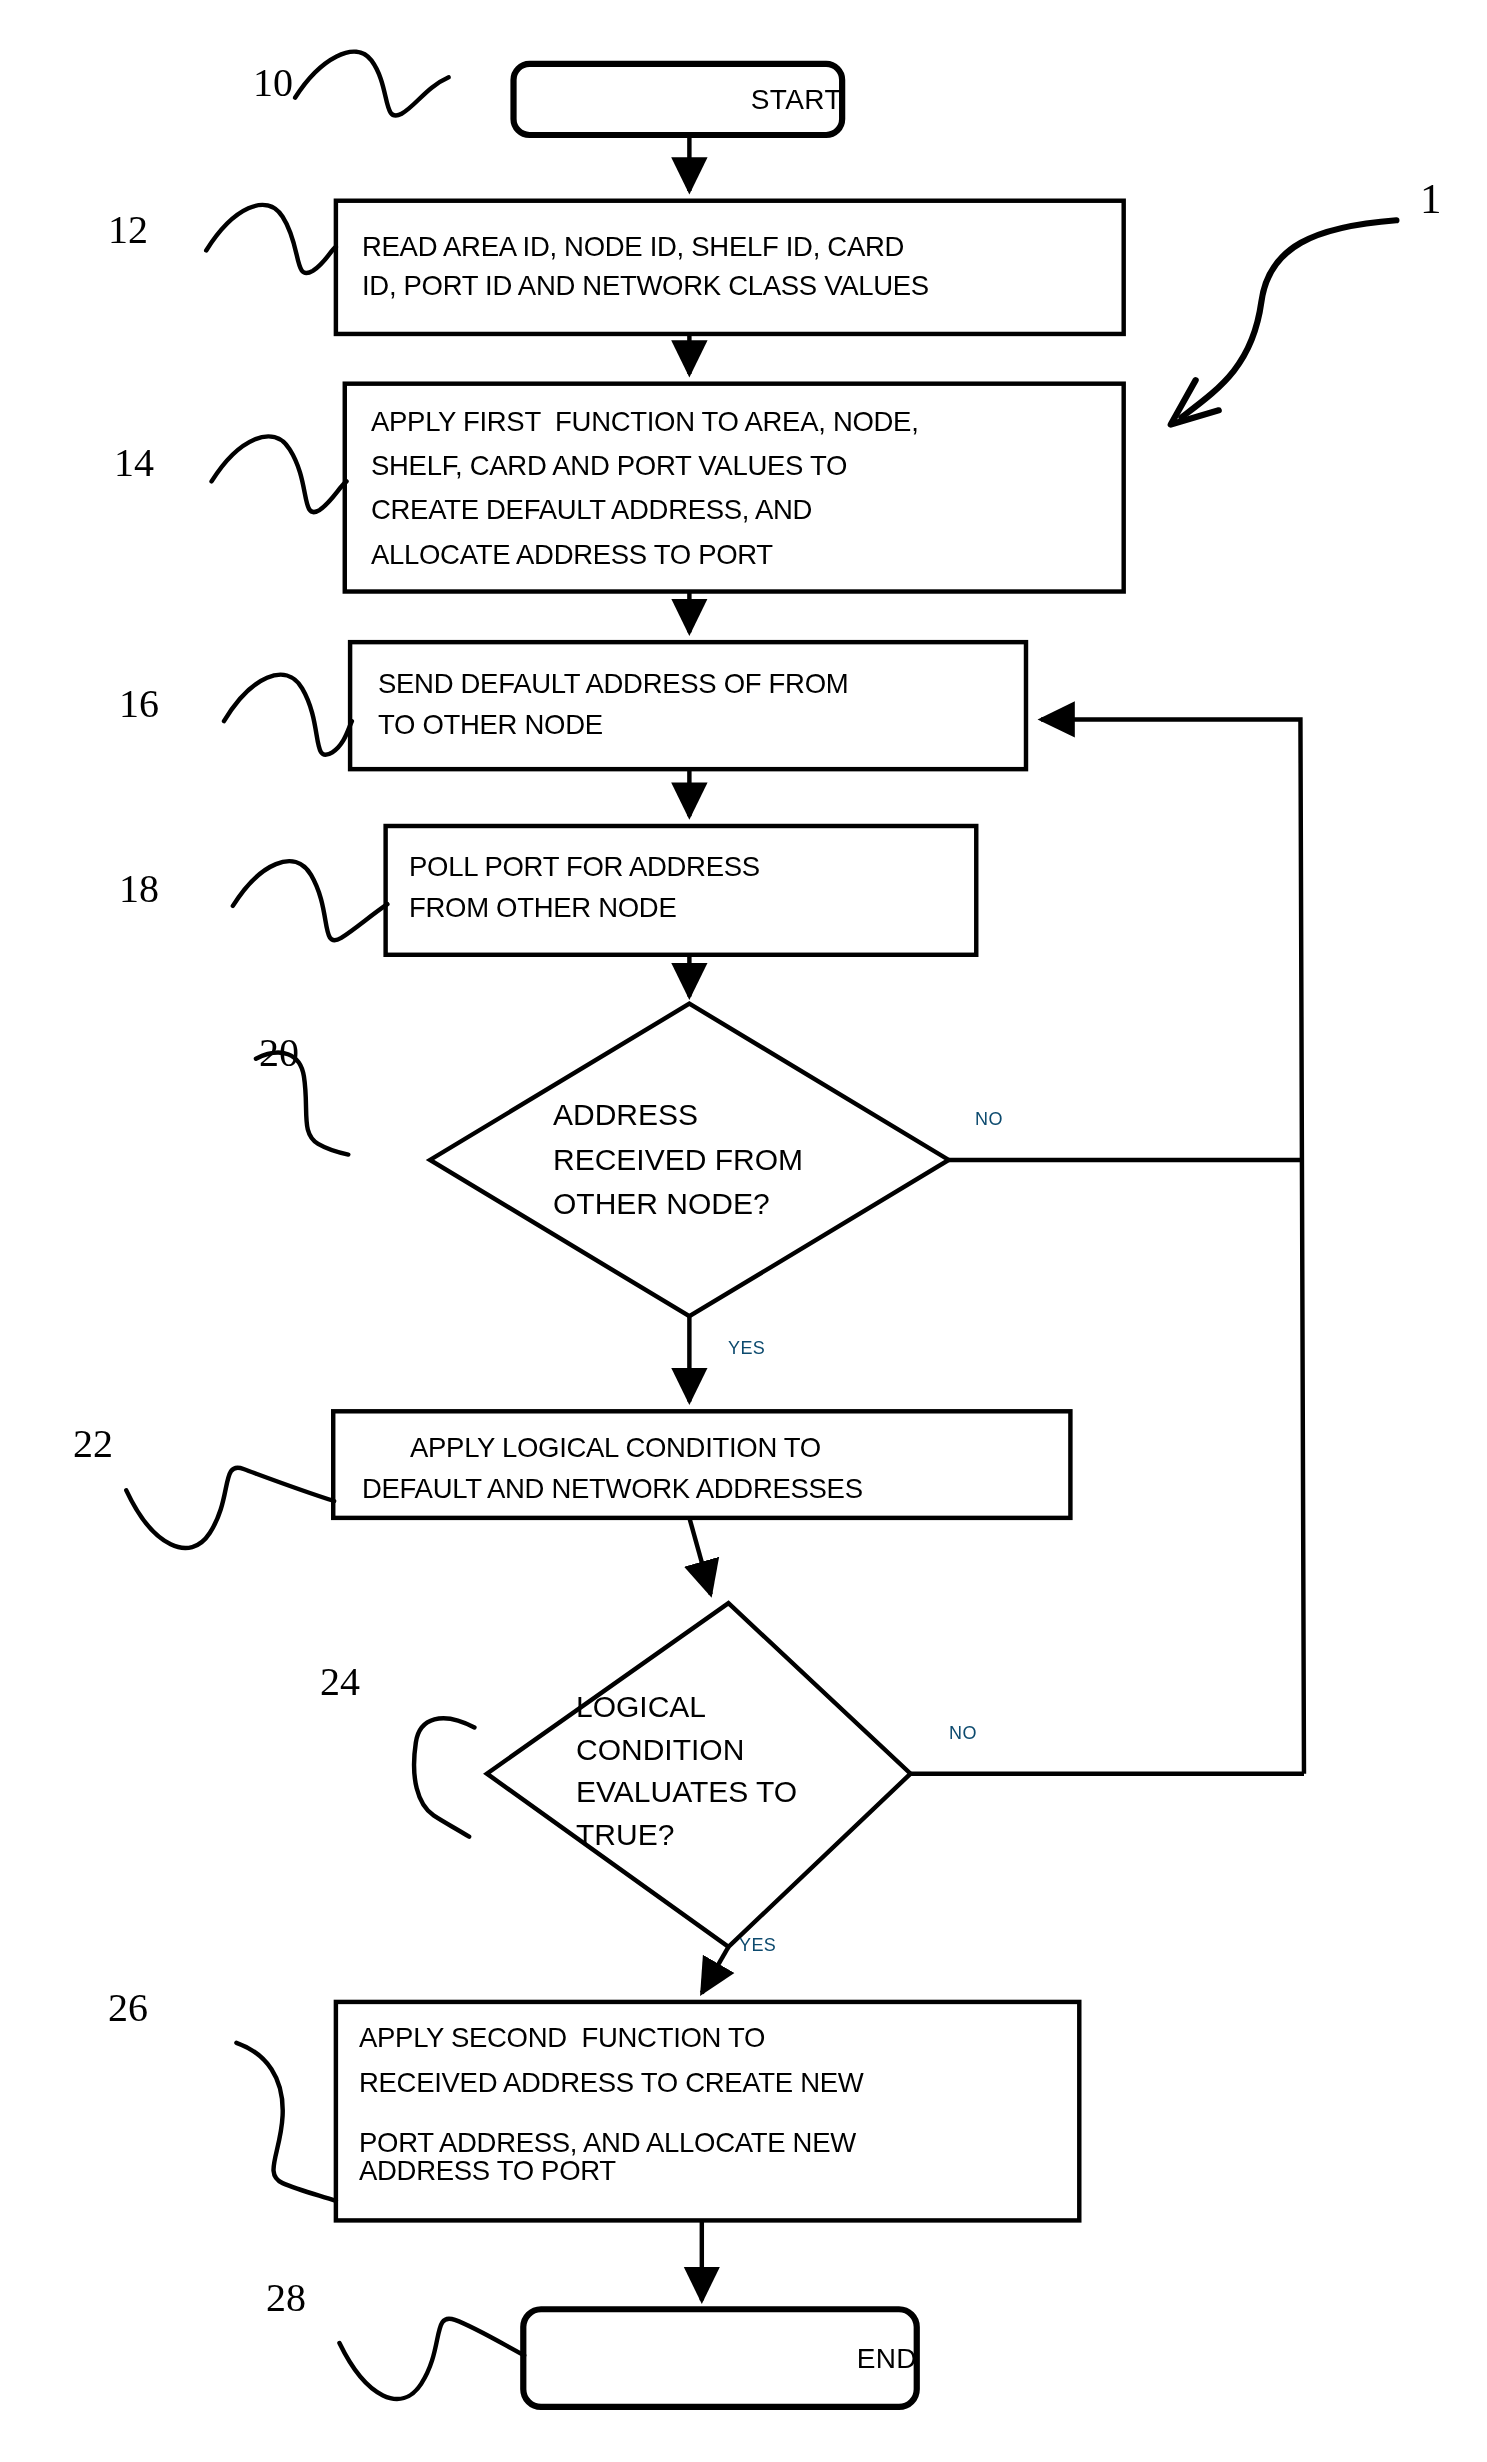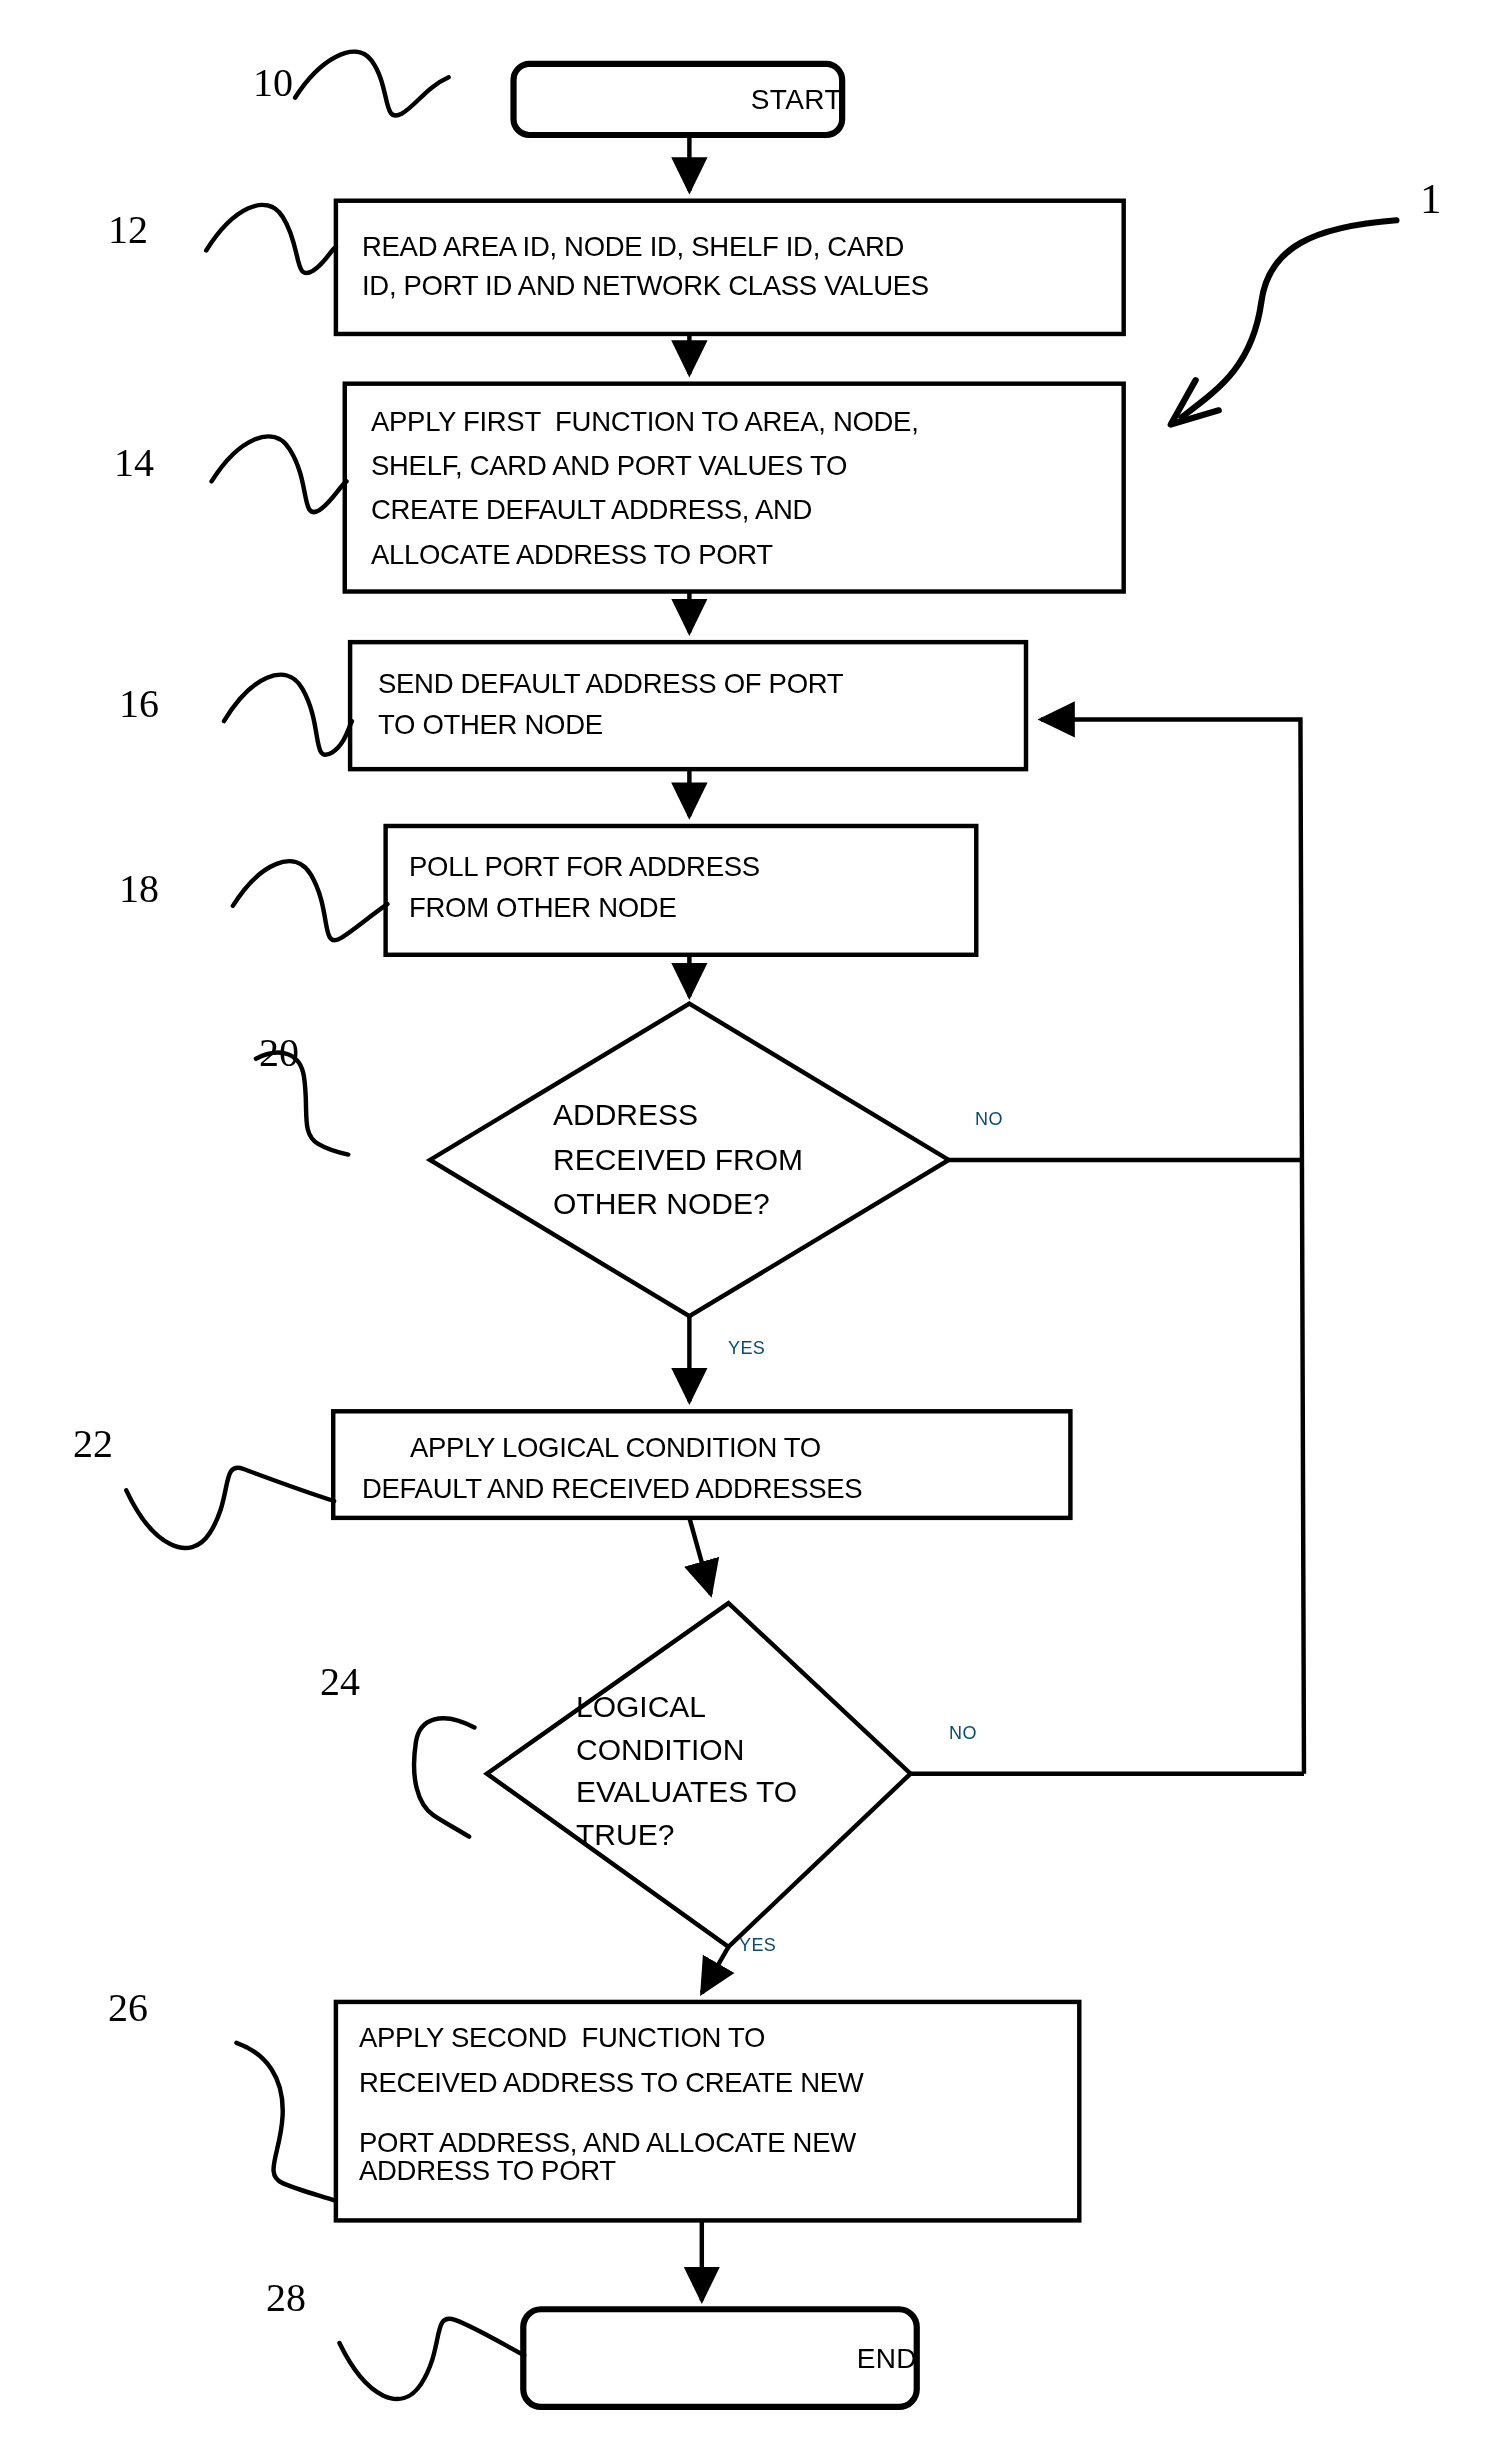--- a/index.html
+++ b/index.html
@@ -172,35 +172,35 @@
   <div class="term-text" style="left:513px; top:84px; width:329px;">START</div>
 
   <div class="node-text" style="left:362px; top:227px;">READ AREA ID, NODE ID, SHELF ID, CARD</div>
   <div class="node-text" style="left:362px; top:266px;">ID, PORT ID AND NETWORK CLASS VALUES</div>
 
   <div class="node-text" style="left:371px; top:402px;">APPLY FIRST  FUNCTION TO AREA, NODE,</div>
   <div class="node-text" style="left:371px; top:446px;">SHELF, CARD AND PORT VALUES TO</div>
   <div class="node-text" style="left:371px; top:490px;">CREATE DEFAULT ADDRESS, AND</div>
   <div class="node-text" style="left:371px; top:535px;">ALLOCATE ADDRESS TO PORT</div>
 
-  <div class="node-text" style="left:378px; top:664px;">SEND DEFAULT ADDRESS OF PORT</div>
+  <div class="node-text" style="left:378px; top:664px;">SEND DEFAULT ADDRESS OF FROM</div>
   <div class="node-text" style="left:378px; top:705px;">TO OTHER NODE</div>
 
   <div class="node-text" style="left:409px; top:847px;">POLL PORT FOR ADDRESS</div>
   <div class="node-text" style="left:409px; top:888px;">FROM OTHER NODE</div>
 
   <div class="diamond-text" style="left:553px; top:1094px;">ADDRESS</div>
   <div class="diamond-text" style="left:553px; top:1139px;">RECEIVED FROM</div>
   <div class="diamond-text" style="left:553px; top:1183px;">OTHER NODE?</div>
 
   <div class="branch-label" style="left:975px; top:1109px;">NO</div>
   <div class="branch-label" style="left:728px; top:1338px;">YES</div>
 
   <div class="node-text" style="left:362px; top:1428px;margin-left:48px;">APPLY LOGICAL CONDITION TO</div>
-  <div class="node-text" style="left:362px; top:1469px;">DEFAULT AND RECEIVED ADDRESSES</div>
+  <div class="node-text" style="left:362px; top:1469px;">DEFAULT AND NETWORK ADDRESSES</div>
 
   <div class="diamond-text" style="left:576px; top:1686px;">LOGICAL</div>
   <div class="diamond-text" style="left:576px; top:1729px;">CONDITION</div>
   <div class="diamond-text" style="left:576px; top:1771px;">EVALUATES TO</div>
   <div class="diamond-text" style="left:576px; top:1814px;">TRUE?</div>
 
   <div class="branch-label" style="left:949px; top:1723px;">NO</div>
   <div class="branch-label" style="left:739px; top:1935px;">YES</div>
 
   <div class="node-text" style="left:359px; top:2018px;">APPLY SECOND  FUNCTION TO</div>

